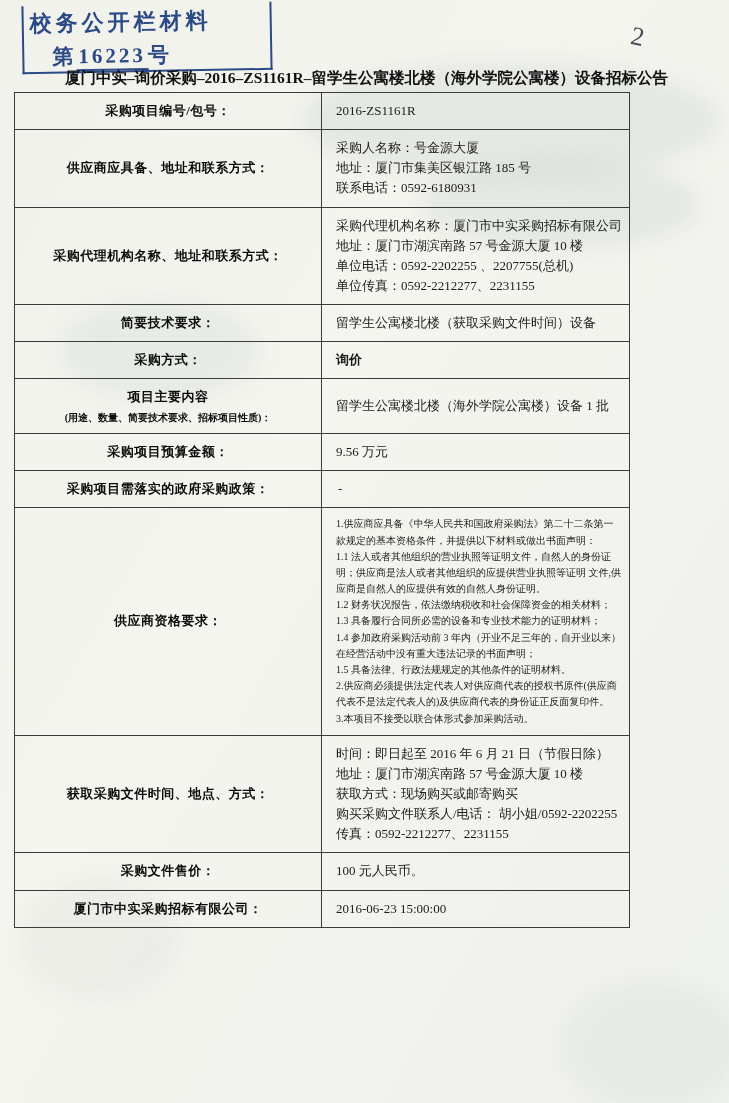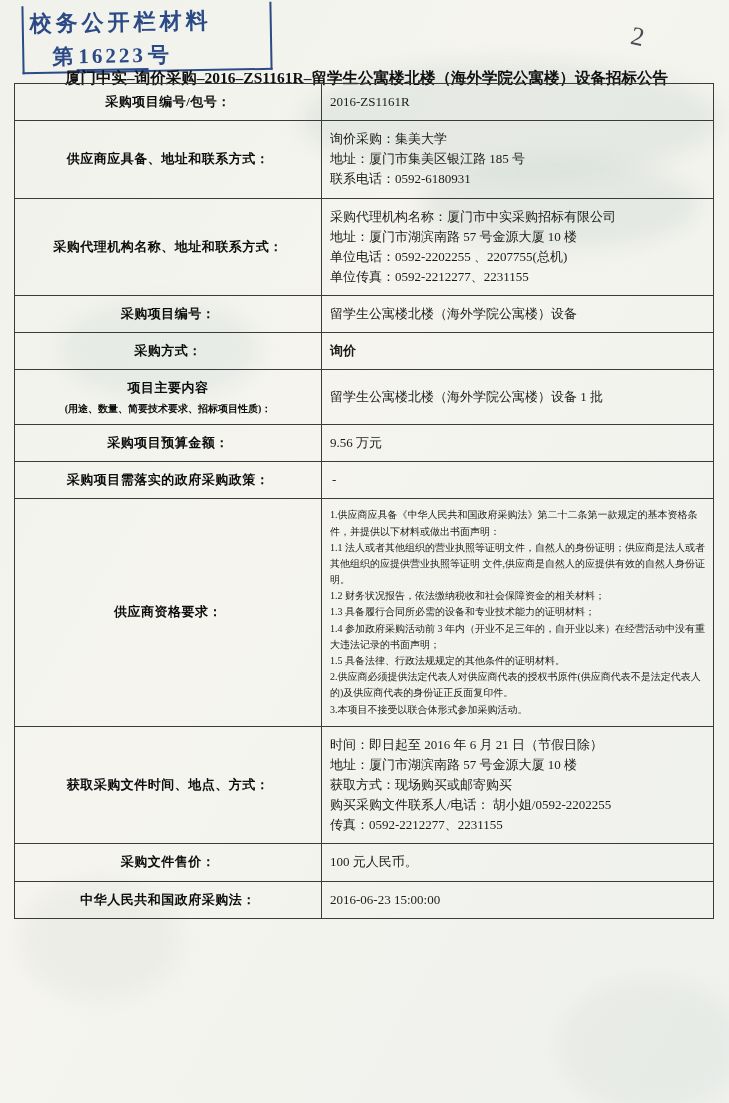--- a/index.html
+++ b/index.html
@@ -91,22 +91,22 @@
     font-size: 15.5px;
     font-weight: bold;
     letter-spacing: 0px;
     color: #111;
     font-family: "Liberation Serif", "DejaVu Serif", serif;
   }
 
   table.main {
     position: absolute;
     left: 14px;
-    top: 83px;
-    width: 700px;
+    top: 92px;
+    width: 616px;
     border-collapse: collapse;
     table-layout: fixed;
     background: transparent;
   }
   table.main td {
     border: 1px solid #3b3b3b;
     vertical-align: middle;
     padding: 8px 8px;
     font-size: 13px;
     line-height: 1.55;
@@ -130,20 +130,21 @@
     font-size: 12.5px;
     color: #1b1b1b;
     padding-left: 10px;
   }
   td.value.small {
     font-size: 10px;
   }
   td.value .ln {
     display: block;
     white-space: nowrap;
+    margin-left: 6px;
   }
   td.value .ln.wrap {
     white-space: normal;
   }
   td.value.bold-val {
     font-weight: bold;
   }
   .req-list .ln {
     white-space: normal;
     line-height: 1.62;
@@ -184,40 +185,40 @@
       <tr>
         <td class="label">采购项目编号/包号：</td>
         <td class="value">
           <span class="ln">2016-ZS1161R</span>
         </td>
       </tr>
 
       <tr>
         <td class="label">供应商应具备、地址和联系方式：</td>
         <td class="value">
-          <span class="ln">询价采购：集美大学</span>
+          <span class="ln">采购人名称：号金源大厦</span>
           <span class="ln">地址：厦门市集美区银江路 185 号</span>
           <span class="ln">联系电话：0592-6180931</span>
         </td>
       </tr>
 
       <tr>
         <td class="label">采购代理机构名称、地址和联系方式：</td>
         <td class="value">
           <span class="ln">采购代理机构名称：厦门市中实采购招标有限公司</span>
           <span class="ln">地址：厦门市湖滨南路 57 号金源大厦 10 楼</span>
           <span class="ln">单位电话：0592-2202255 、2207755(总机)</span>
           <span class="ln">单位传真：0592-2212277、2231155</span>
         </td>
       </tr>
 
       <tr>
-        <td class="label">采购项目编号：</td>
-        <td class="value">
-          <span class="ln">留学生公寓楼北楼（海外学院公寓楼）设备</span>
+        <td class="label">简要技术要求：</td>
+        <td class="value">
+          <span class="ln">留学生公寓楼北楼（获取采购文件时间）设备</span>
         </td>
       </tr>
 
       <tr>
         <td class="label">采购方式：</td>
         <td class="value bold-val">
           <span class="ln">询价</span>
         </td>
       </tr>
 
@@ -271,21 +272,21 @@
       </tr>
 
       <tr>
         <td class="label">采购文件售价：</td>
         <td class="value">
           <span class="ln">100 元人民币。</span>
         </td>
       </tr>
 
       <tr>
-        <td class="label">中华人民共和国政府采购法：</td>
+        <td class="label">厦门市中实采购招标有限公司：</td>
         <td class="value">
           <span class="ln">2016-06-23  15:00:00</span>
         </td>
       </tr>
 
     </tbody>
   </table>
 
 </div>
 

